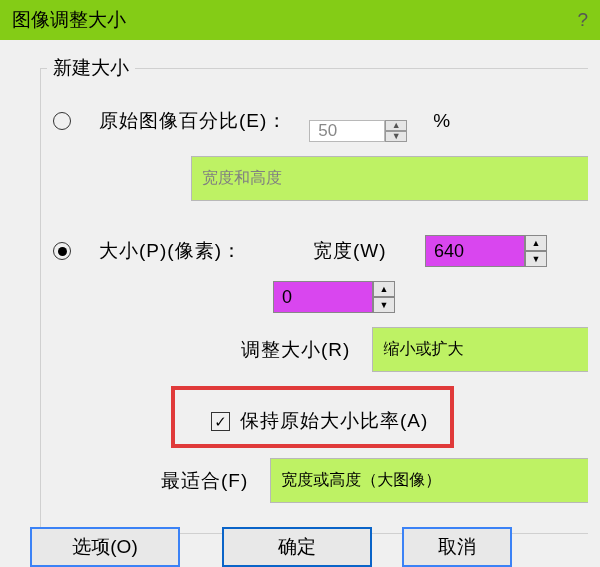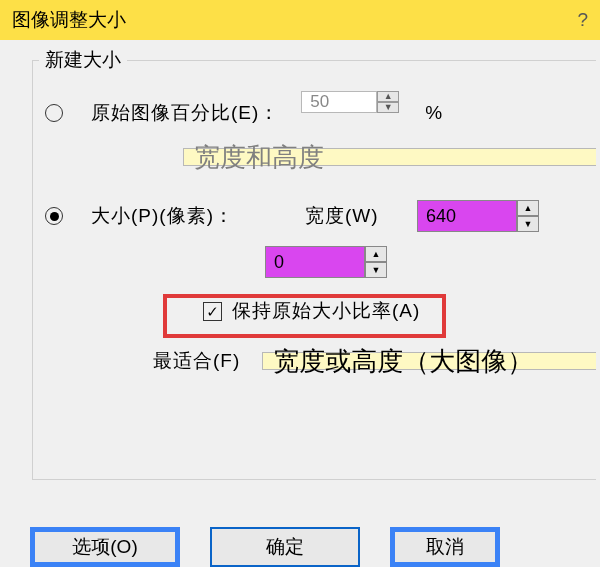--- a/index.html
+++ b/index.html
@@ -7,37 +7,37 @@
     margin: 0;
     font-family: "Microsoft YaHei", "SimSun", sans-serif;
     font-size: 17px;
     background: #f0f0f0;
     width: 600px;
     height: 567px;
     overflow: hidden;
     color: #000;
   }
   .titlebar {
-    background: #fde047;
+    background: #84cc16;
     height: 40px;
     display: flex;
     align-items: center;
     padding: 0 12px;
     justify-content: space-between;
   }
   .titlebar .title { font-size: 19px; }
   .titlebar .help { font-size: 19px; color: #555; }
   .content {
     padding: 16px 0 0 28px;
     position: relative;
   }
   .fieldset {
     border: 1px solid #d0d0d0;
     border-right: none;
-    margin: 4px;
+    margin: 12px;
     padding: 30px 0 30px 10px;
     position: relative;
     min-height: 420px;
   }
   .legend {
     position: absolute;
     top: -14px;
     left: 6px;
     background: #f0f0f0;
     padding: 0 6px;
@@ -61,21 +61,21 @@
   }
   .radio-dot.selected::after {
     content: "";
     width: 9px; height: 9px;
     background: #000;
     border-radius: 50%;
   }
   .label { font-size: 19px; letter-spacing: 1px; }
   .spinner {
     display: flex;
-    align-items: flex-start;
+    align-items: flex-end;
     height: 43px;
   }
   .spinner input {
     width: 76px;
     border: 1px solid #b8b8b8;
     background: #fff;
     font-size: 17px;
     padding: 0 8px;
     color: #888;
     outline: none;
@@ -91,28 +91,28 @@
     background: #e6e6e6;
     font-size: 9px;
     line-height: 1;
     padding: 0;
     cursor: pointer;
     color: #555;
   }
   .pct { font-size: 19px; margin-left: 4px; }
   .wide-select {
     flex: 1;
-    height: 18px;
+    height: 45px;
     border: 1px solid #b8b8b8;
     border-right: none;
-    background: #fef9c3;
+    background: #bef264;
     display: flex;
     align-items: center;
     padding: 0 10px;
-    font-size: 26px;
+    font-size: 16px;
     color: #808080;
   }
   .spinner2 {
     display: flex;
     align-items: stretch;
     height: 32px;
   }
   .spinner2 input {
     width: 100px;
     border: 1px solid #888;
@@ -130,21 +130,21 @@
     flex: 1;
     border: 1px solid #888;
     background: #e6e6e6;
     font-size: 9px;
     line-height: 1;
     padding: 0;
     cursor: pointer;
   }
   .highlight-box {
     border: 4px solid #e03a3a;
-    padding: 0 22px 10px 36px;
+    padding: 18px 22px 10px 36px;
     display: inline-flex;
     align-items: center;
     gap: 10px;
     margin: 2px 0 10px 120px;
   }
   .checkbox {
     width: 19px; height: 19px;
     border: 1.5px solid #333;
     display: inline-flex;
     align-items: center;
@@ -158,27 +158,28 @@
     bottom: 0;
     left: 0;
     right: 0;
     display: flex;
     gap: 30px;
     padding: 0 0 0 30px;
   }
   .btn {
     height: 40px;
     min-width: 150px;
-    border: 5px solid #3b82f6;
+    border: 2px solid #3b82f6;
     background: #e8e8e8;
     font-size: 19px;
     cursor: pointer;
   }
   .btn.primary {
     border: 2.5px solid #0a64c8;
+    margin-left: 12px;
   }
 </style>
 </head>
 <body>
 
 <div class="titlebar">
   <span class="title">图像调整大小</span>
   <span class="help">?</span>
 </div>
 
@@ -226,20 +227,26 @@
       <span class="spinner2">
         <input value="0" style="">
         <span class="btns">
           <button>▲</button>
           <button>▼</button>
         </span>
       </span>
     </div>
 
     
+    <div class="row" style="margin-left:190px;margin-bottom:12px">
+      <span class="label">调整大小(R)</span>
+      <span class="wide-select" style="color:#000">
+        <span>缩小或扩大</span>
+      </span>
+    </div>
 
     
     <div class="highlight-box">
       <span class="checkbox checked"></span>
       <span class="label">保持原始大小比率(A)</span>
     </div>
 
     
     <div class="row" style="margin-left:110px;margin-bottom:0">
       <span class="label">最适合(F)</span>

